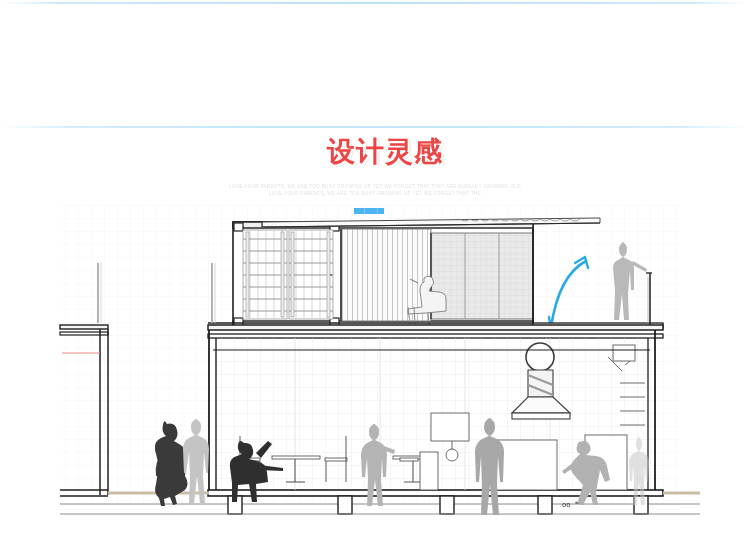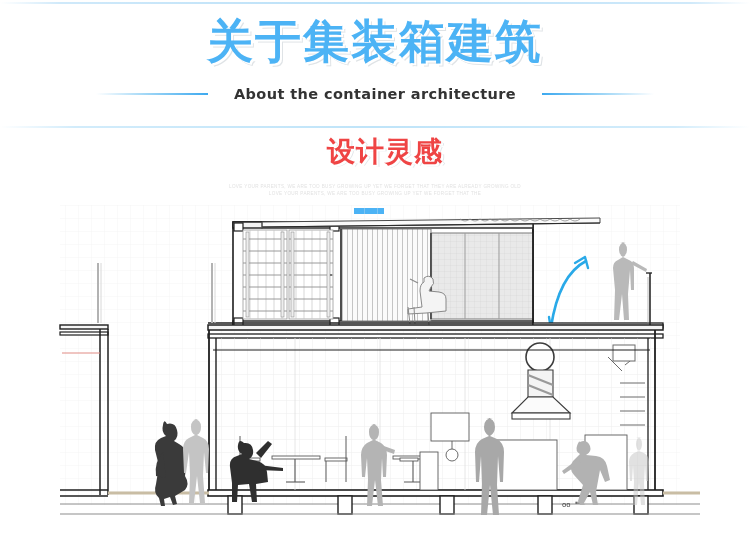--- a/index.html
+++ b/index.html
@@ -82,27 +82,21 @@
   #drawing { position: absolute; left: 0; top: 205px; width: 731px; height: 336px; }
   #drawing svg { display: block; width: 750px; height: 336px; }
 </style>
 </head>
 <body>
 
 <div id="page">
 
   <div class="rule-top"></div>
 
-  <div class="title-cn">关于集装箱建筑</div>
-
-  <div class="subtitle-row">
-    <span class="sub-line-l"></span>
-    <span class="subtitle-en">About the container architecture</span>
-    <span class="sub-line-r"></span>
-  </div>
+
 
   <div class="rule-mid"></div>
 
   <div class="insp-cn">设计灵感</div>
 
 
   <div class="insp-fine l1">LOVE YOUR PARENTS, WE ARE TOO BUSY GROWING UP YET WE FORGET THAT THEY ARE ALREADY GROWING OLD</div>
   <div class="insp-fine l2">LOVE YOUR PARENTS, WE ARE TOO BUSY GROWING UP YET WE FORGET THAT THE</div>
 
   <div class="insp-bar"></div>

